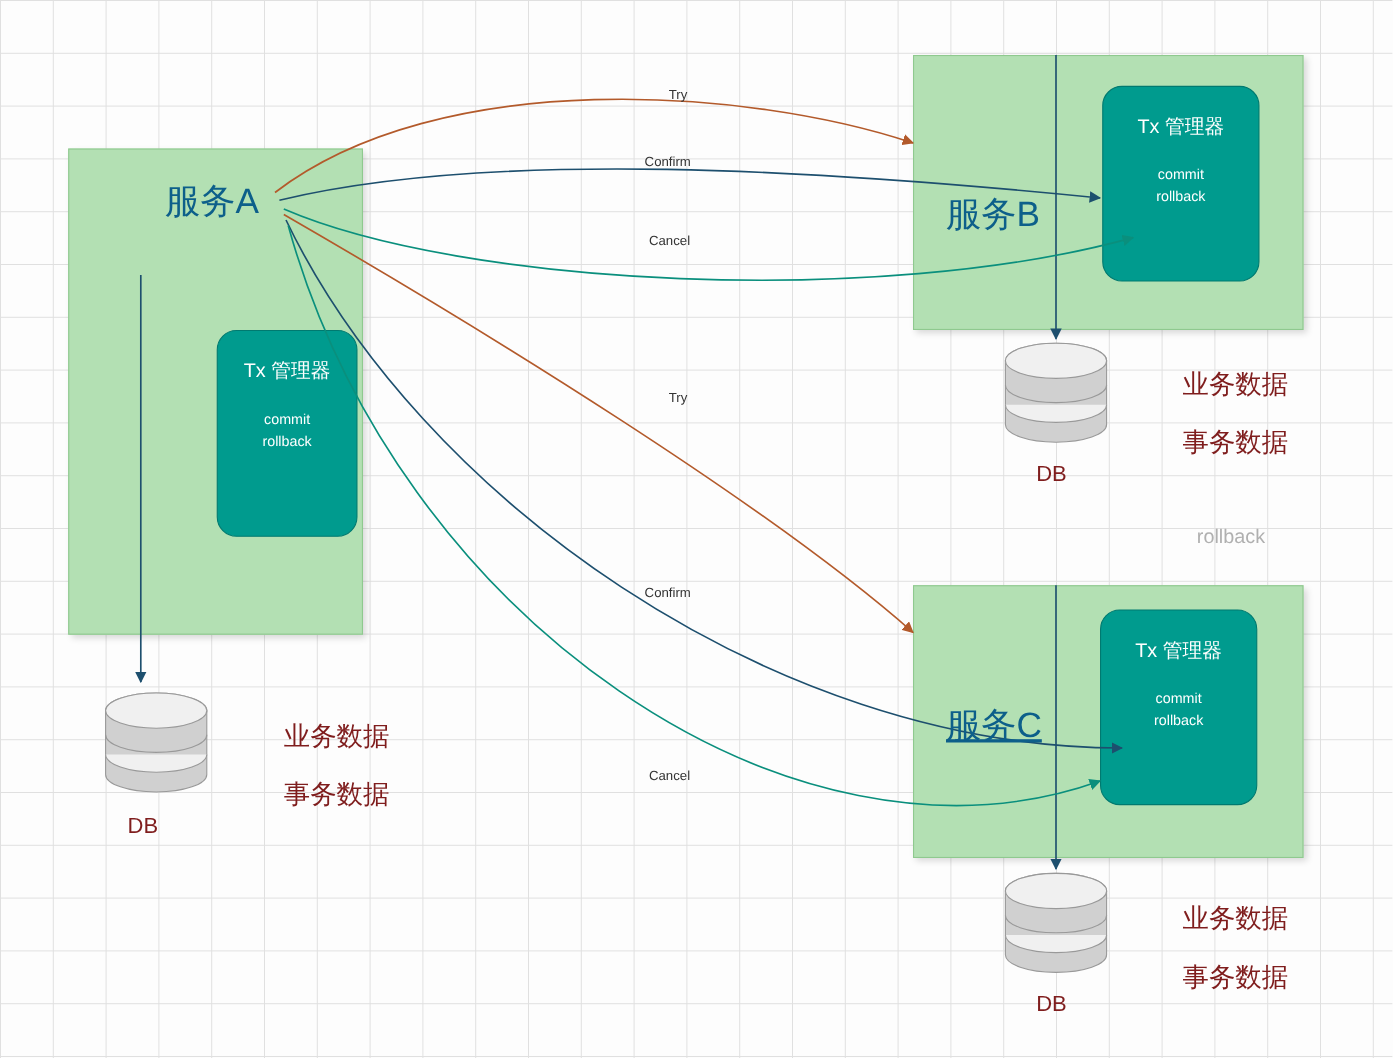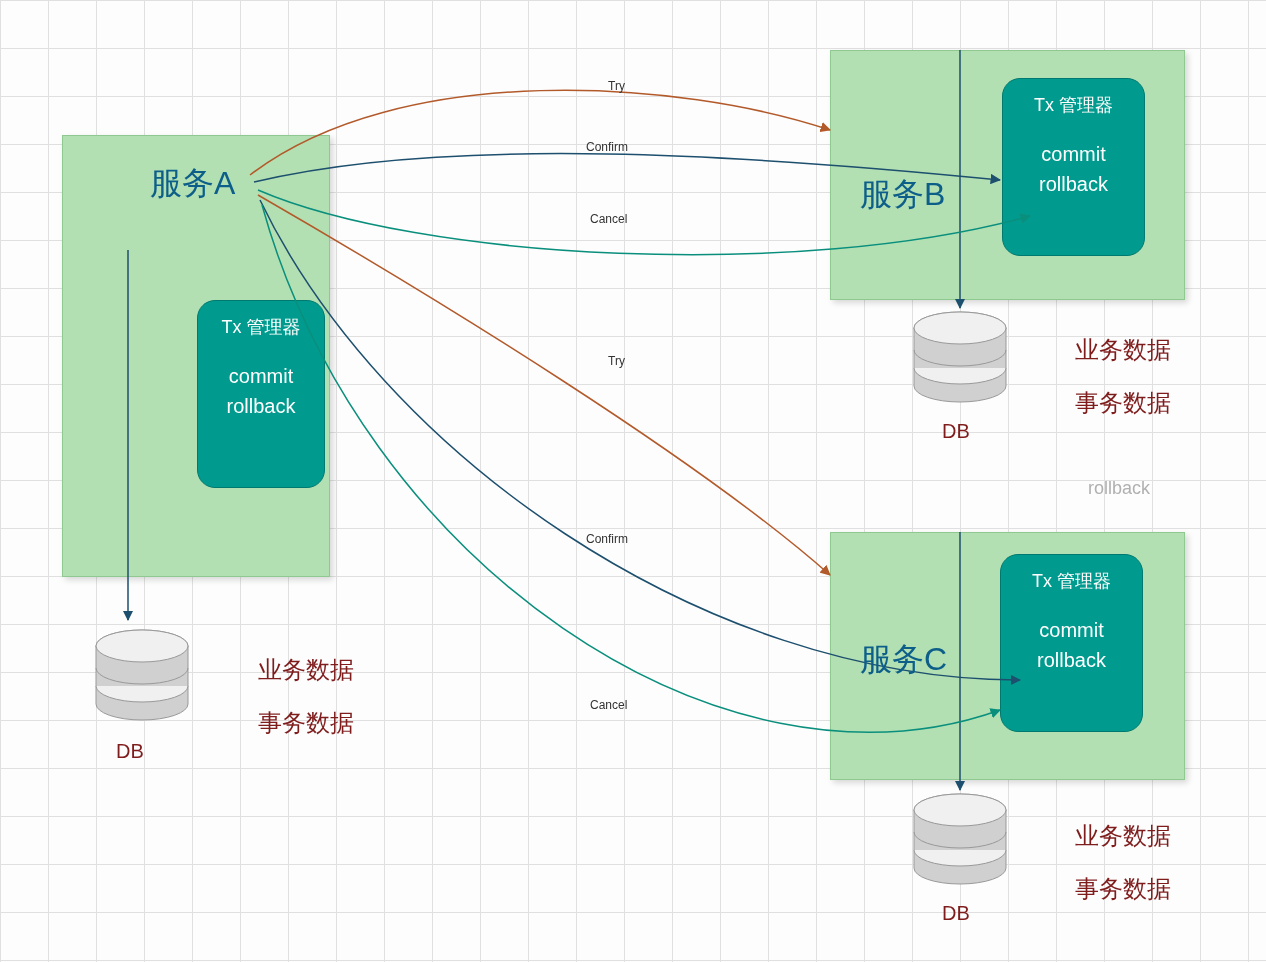--- a/index.html
+++ b/index.html
@@ -33,29 +33,29 @@
     font-size: 32px;
     z-index: 5;
   }
   .tx-box {
     position: absolute;
     background: #009b8e;
     border: 1px solid #007a70;
     border-radius: 18px;
     color: #fff;
     text-align: center;
-    padding-top: 14px;
+    padding-top: 24px;
     font-size: 18px;
     z-index: 3;
   }
   .tx-title {
     margin-bottom: 22px;
     font-size: 18px;
   }
-  .tx-ops { font-size: 20px; line-height: 1.5; }
+  .tx-ops { font-size: 13px; line-height: 1.5; }
   .db {
     position: absolute;
     width: 100px;
     height: 90px;
     z-index: 2;
   }
   .db-label {
     position: absolute;
     color: #7f1d1d;
     font-size: 20px;
@@ -111,21 +111,21 @@
 <div class="service-label" style="left:860px; top:173px;">服务B</div>
 <div class="tx-box" style="left:1002px; top:78px; width:143px; height:178px;">
   <div class="tx-title">Tx 管理器</div>
   <div class="tx-ops">
     <div>commit</div>
     <div>rollback</div>
   </div>
 </div>
 
 <div class="service-box" style="left:830px; top:532px; width:355px; height:248px;"></div>
-<div class="service-label" style="left:860px; top:638px;">服务C</div>
+<div class="service-label" style="left:860px; top:638px;text-decoration:underline;">服务C</div>
 <div class="tx-box" style="left:1000px; top:554px; width:143px; height:178px;">
   <div class="tx-title">Tx 管理器</div>
   <div class="tx-ops">
     <div>commit</div>
     <div>rollback</div>
   </div>
 </div>
 
 <div class="db" style="left:92px; top:628px;">
   <svg class="db-svg" width="100" height="100" viewBox="0 0 100 100">

